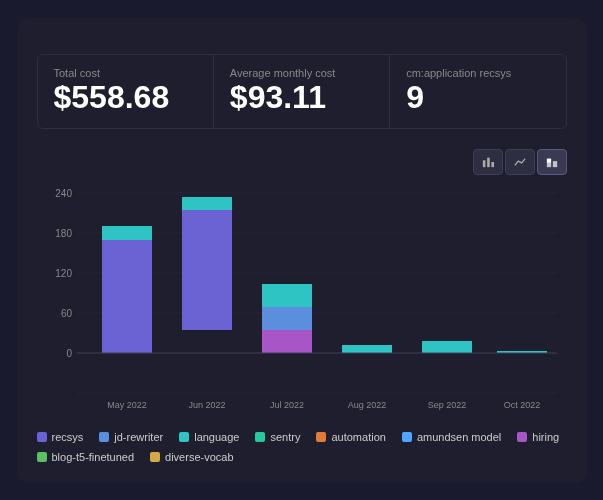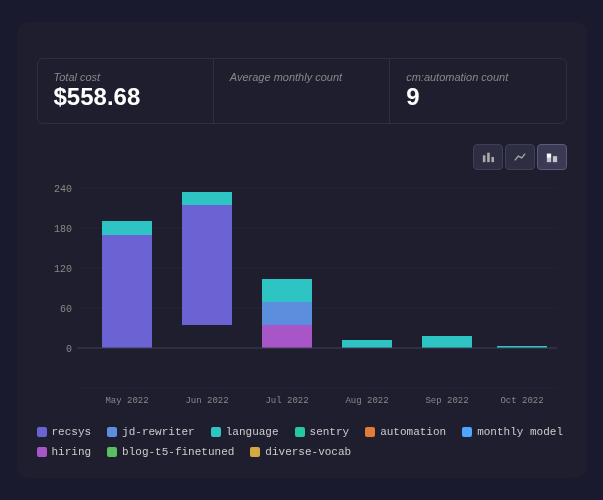--- a/index.html
+++ b/index.html
@@ -47,30 +47,28 @@
       padding: 12px 16px;
       border-right: 1px solid #2e2e42;
     }
     .metric-item:last-child {
       border-right: none;
     }
     .metric-label {
       font-size: 11px;
       color: #888;
       margin-bottom: 0;
-      font-style: italic;
     }
     .metric-value {
-      font-size: 24px;
+      font-size: 32px;
       font-weight: 600;
       color: #ffffff;
     }
     .chart-area {
       position: relative;
-      font-family: Liberation Mono, monospace;
     }
     .chart-header {
       display: flex;
       justify-content: space-between;
       align-items: center;
       margin-bottom: 8px;
     }
     .chart-label {
       font-size: 11px;
       color: #aaa;
@@ -136,24 +134,25 @@
     <span class="info-badge"></span>
   </div>
 
   <div class="metrics">
 
   <div class="metric-item">
       <div class="metric-label">Total cost</div>
       <div class="metric-value">$558.68</div>
     </div>
       <div class="metric-item">
-      <div class="metric-label">Average monthly count</div>
+      <div class="metric-label">Average monthly cost</div>
+      <div class="metric-value">$93.11</div>
     </div>
       <div class="metric-item">
-      <div class="metric-label">cm:automation count</div>
+      <div class="metric-label">cm:application recsys</div>
       <div class="metric-value">9</div>
     </div>
     </div>
 
   <div class="chart-area">
     <div class="chart-header">
       <span class="chart-label"></span>
       <div class="chart-controls">
         <button class="chart-btn" title="Bar">
           <svg width="14" height="14" viewBox="0 0 14 14" fill="currentColor">
@@ -237,21 +236,21 @@
         <div class="legend-item">
       <div class="legend-dot" style="background:#26c99e"></div>
       <span>sentry</span>
     </div>
         <div class="legend-item">
       <div class="legend-dot" style="background:#e07b3a"></div>
       <span>automation</span>
     </div>
         <div class="legend-item">
       <div class="legend-dot" style="background:#4da6ff"></div>
-      <span>monthly model</span>
+      <span>amundsen model</span>
     </div>
         <div class="legend-item">
       <div class="legend-dot" style="background:#a855c8"></div>
       <span>hiring</span>
     </div>
         <div class="legend-item">
       <div class="legend-dot" style="background:#5abf60"></div>
       <span>blog-t5-finetuned</span>
     </div>
         <div class="legend-item">

